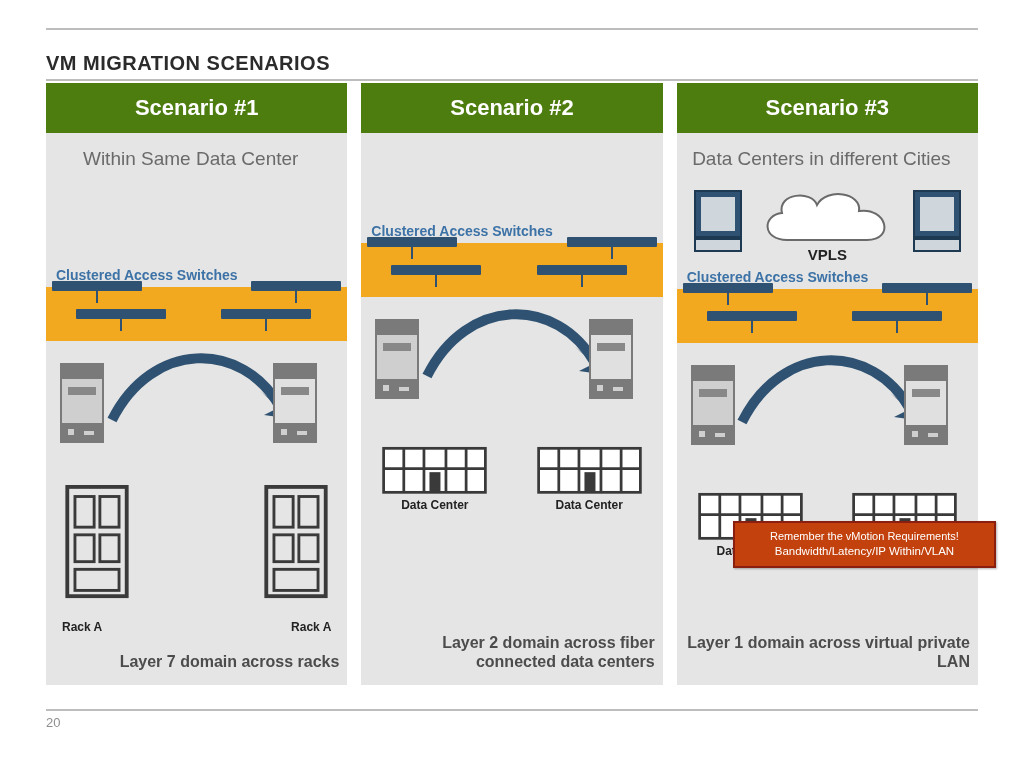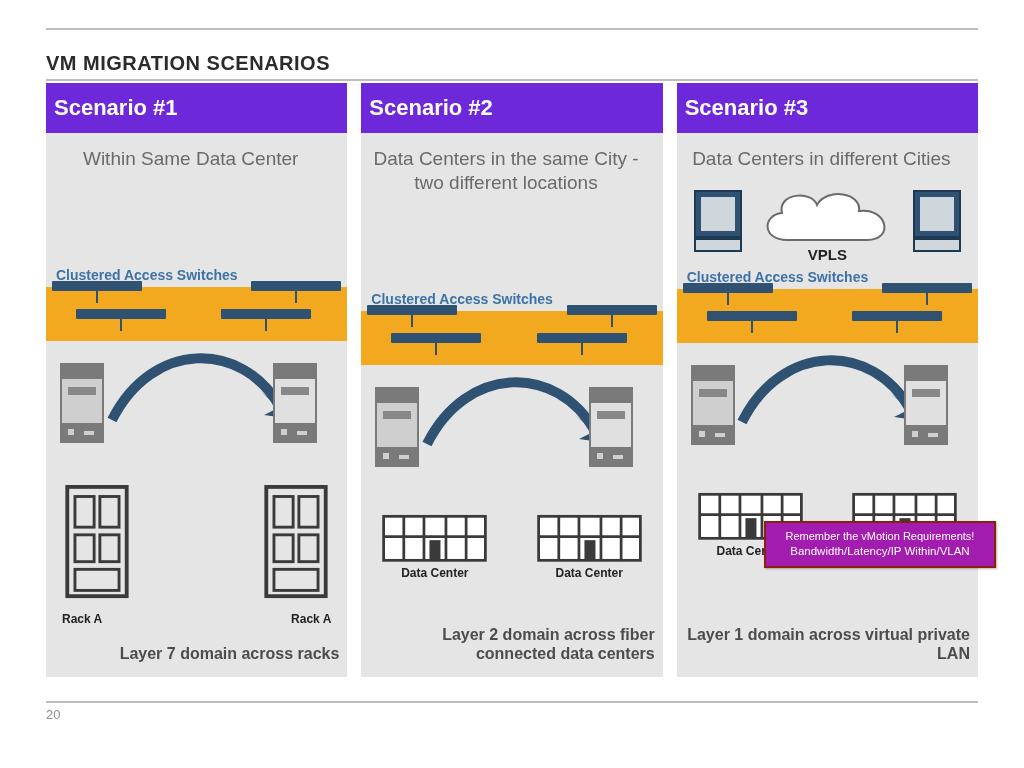--- a/index.html
+++ b/index.html
@@ -3,21 +3,21 @@
 <meta charset="utf-8">
 <style>
   * { box-sizing: border-box; margin: 0; padding: 0; }
   html, body { width: 1024px; height: 768px; font-family: Arial, Helvetica, sans-serif; background: #fff; color: #333; }
   .page { padding: 28px 46px 10px 46px; }
   .top-rule { height: 2px; background: #bdbdbd; margin-bottom: 22px; }
   .title { font-size: 20px; font-weight: 700; letter-spacing: 0.5px; color: #2b2b2b; margin-bottom: 4px; }
   .title-rule { height: 2px; background: #bdbdbd; margin-bottom: 2px; }
   .cols { display: flex; gap: 14px; }
   .card { flex: 1 1 0; background: #e5e5e5; display: flex; flex-direction: column; position: relative; }
-  .card-head { background: #6d28d9; color: #fff; font-size: 22px; font-weight: 700; padding: 12px 8px; }
+  .card-head { background: #4d7c0f; color: #fff; text-align: center; font-size: 22px; font-weight: 700; padding: 12px 8px; }
   .card-sub { text-align: center; color: #6a6a6a; font-size: 19px; padding: 14px 16px 6px 4px; line-height: 1.25; }
   .cas-label { color: #3c72a6; font-weight: 700; font-size: 14px; padding: 0 10px 4px 10px; }
   .yellow-band { background: #f2a81f; height: 54px; position: relative; margin: 0 0 0 0; }
   .switch { position: absolute; width: 90px; height: 10px; background: #2f5272; border-radius: 1px; }
   .switch::after { content: ""; position: absolute; left: 44px; top: 10px; width: 2px; height: 12px; background: #2f5272; }
   .switch.tl { top: -6px; left: 6px; }
   .switch.tr { top: -6px; right: 6px; }
   .switch.bl { top: 22px; left: 30px; }
   .switch.br { top: 22px; right: 36px; }
   .mid { position: relative; height: 140px; }
@@ -29,29 +29,29 @@
   .server .foot::before { content: ""; position: absolute; left: 6px; top: 6px; width: 6px; height: 6px; background: #cfcfcf; }
   .server .foot::after { content: ""; position: absolute; right: 8px; top: 8px; width: 10px; height: 4px; background: #cfcfcf; }
   .server.s-left { left: 14px; top: 22px; }
   .server.s-right { right: 30px; top: 22px; background: #e0e0e0; }
   .bottom { padding: 4px 10px 8px 10px; text-align: center; position: relative; }
   .racks, .dcs { display: flex; justify-content: space-between; padding: 0 6px; }
   .rack { width: 70px; }
   .rack svg, .dc svg { display: block; }
   .dc { width: 115px; }
   .building-label { font-size: 12px; font-weight: 700; color: #222; text-align: center; margin-top: 2px; }
-  .rack-label { font-size: 12px; font-weight: 700; color: #222; text-align: left; margin-top: 12px; }
+  .rack-label { font-size: 12px; font-weight: 700; color: #222; text-align: left; margin-top: 20px; }
   .footer-txt { color: #4c4c4c; font-weight: 600; font-size: 16px; text-align: right; padding: 10px 8px 14px 8px; line-height: 1.2; }
   .cloud-area { position: relative; height: 88px; margin-top: 2px; }
   .cloud { position: absolute; left: 50%; top: 6px; transform: translateX(-50%); width: 140px; height: 70px; }
   .cloud-label { position: absolute; left: 50%; top: 32px; transform: translateX(-50%); font-weight: 800; font-size: 15px; color: #222; margin-top: 35px; }
   .router { position: absolute; width: 50px; height: 64px; top: 10px; }
   .router.rl { left: 16px; }
   .router.rr { right: 16px; }
-  .callout { position: absolute; right: -18px; bottom: -2px; width: 232px; background: #a21caf; border: 2px solid #8a1f10; color: #fff; font-size: 11px; text-align: center; padding: 6px 6px 6px 6px; line-height: 1.35; box-shadow: 1px 1px 2px rgba(0,0,0,.3); z-index: 5; }
+  .callout { position: absolute; right: -18px; bottom: -2px; width: 263px; background: #c2410c; border: 2px solid #8a1f10; color: #fff; font-size: 11px; text-align: center; padding: 6px 6px 6px 6px; line-height: 1.35; box-shadow: 1px 1px 2px rgba(0,0,0,.3); z-index: 5; }
   .callout .l2 { font-size: 11.5px; }
   .page-foot { margin-top: 24px; border-top: 2px solid #bdbdbd; padding-top: 4px; color: #8f8f8f; font-size: 13px; }
   .spacer { flex: 1 1 auto; }
   .sc1 .cas-label { margin-top: 90px; }
   .sc2 .cas-label { margin-top: 90px; }
   .sc3 .cas-label { margin-top: 2px; }
 </style>
 </head>
 <body>
 
@@ -112,21 +112,20 @@
             </svg>
             <div class="rack-label" style="text-align:right">Rack A</div>
           </div>
         </div>
       </div>
       <div class="footer-txt">Layer 7 domain across racks</div>
     </div>
 
     <div class="card sc2">
       <div class="card-head">Scenario #2</div>
-      <div class="card-sub">Data Centers in the same City - two different locations</div>
       <div class="cas-label">Clustered Access Switches</div>
       <div class="yellow-band">
         <div class="switch tl"></div>
         <div class="switch tr"></div>
         <div class="switch bl"></div>
         <div class="switch br"></div>
       </div>
       <div class="mid">
         <svg class="arc" viewBox="0 0 210 100">
           <path d="M20 85 C 60 5, 150 5, 188 72" stroke="#2f5272" stroke-width="10" fill="none"></path>

